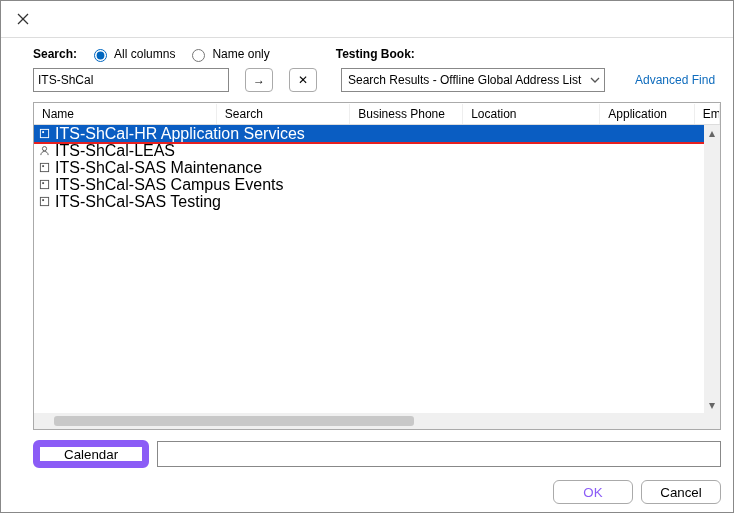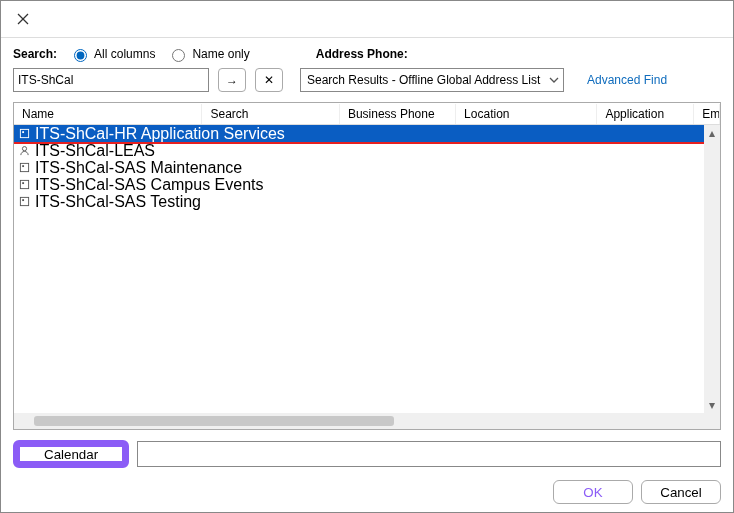--- a/index.html
+++ b/index.html
@@ -1,27 +1,27 @@
 <!DOCTYPE html>
 <html><head>
 <meta charset="utf-8">
 <style>
   * { box-sizing: border-box; }
   html, body { margin: 0; padding: 0; font-family: "Segoe UI", Arial, sans-serif; font-size: 12px; background: #fff; color: #000; }
   .window { width: 734px; height: 513px; border: 1px solid #888; display: flex; flex-direction: column; position: relative; }
   .titlebar { display: flex; align-items: center; justify-content: space-between; padding: 6px 10px; border-bottom: 1px solid #ddd;}
   .titlebar .title { font-size: 12px; }
   .close-btn { width: 24px; height: 24px; display:flex; align-items:center; justify-content:center; cursor: pointer; }
-  .body { padding: 8px 12px 4px 12px; flex: 1; display:flex; flex-direction:column; }
+  .body { padding: 8px 12px 4px 12px; flex: 1; display:flex; flex-direction:column;margin-left:20px; }
   .row1 { display:flex; align-items:center; gap:6px; }
   .row1 .lbl { font-weight: 600; }
   .row1 .ab-lbl { font-weight: 600; margin-left: 60px;}
   .radio-wrap { display:flex; align-items:center; gap:4px; margin-left: 6px; }
   .radio-wrap input { accent-color: #0067c0; }
-  .row2 { display:flex; align-items:center; gap:9px; margin-top:6px; flex-wrap:nowrap;}
+  .row2 { display:flex; align-items:center; gap:16px; margin-top:6px; flex-wrap:nowrap;}
   .search-input { width: 196px; height: 24px; border:1px solid #888; padding: 2px 4px; font-family: inherit; font-size:12px; outline: none; }
   .sq-btn { width: 28px; height: 24px; border:1px solid #aaa; background:#fff; border-radius:4px; display:flex; align-items:center; justify-content:center; cursor:pointer; }
   .ab-select { width: 264px; height: 24px; border:1px solid #888; margin-left: 8px; display:flex; align-items:center; justify-content:space-between; padding:0 4px 0 6px; font-size:12px; cursor:pointer;}
   .ab-select .txt { white-space:nowrap; overflow:hidden; text-overflow:clip; flex:1;}
   .adv-link { color: #0f6cbd; margin-left: 14px; cursor:pointer; }
   .grid-wrap { border:1px solid #aaa; margin-top:10px; flex:1; display:flex; flex-direction:column; overflow:hidden; position:relative;}
   .grid-header { display:flex; height:22px; border-bottom:1px solid #ddd; font-size:12px; align-items:center; }
   .grid-header .col { padding: 3px 8px; border-right:1px solid #eee; white-space:nowrap; overflow:hidden;}
   .grid-body { flex:1; overflow:hidden; position:relative;}
   .grid-row { display:flex; align-items:center; height:17px; font-size:16px; padding-left:4px;}
@@ -68,21 +68,21 @@
     <div class="row1">
       <span class="lbl">Search:</span>
       <label class="radio-wrap">
         <input type="radio" name="scope" checked="" style="">
         <span>All columns</span>
       </label>
       <label class="radio-wrap">
         <input type="radio" name="scope" style="">
         <span>Name only</span>
       </label>
-      <span class="ab-lbl">Address Phone:</span>
+      <span class="ab-lbl">Testing Book:</span>
     </div>
 
     <div class="row2">
       <input class="search-input" type="text" value="ITS-ShCal" style="">
       <div class="sq-btn">
         <span>→</span>
       </div>
       <div class="sq-btn">
         <span>✕</span>
       </div>

